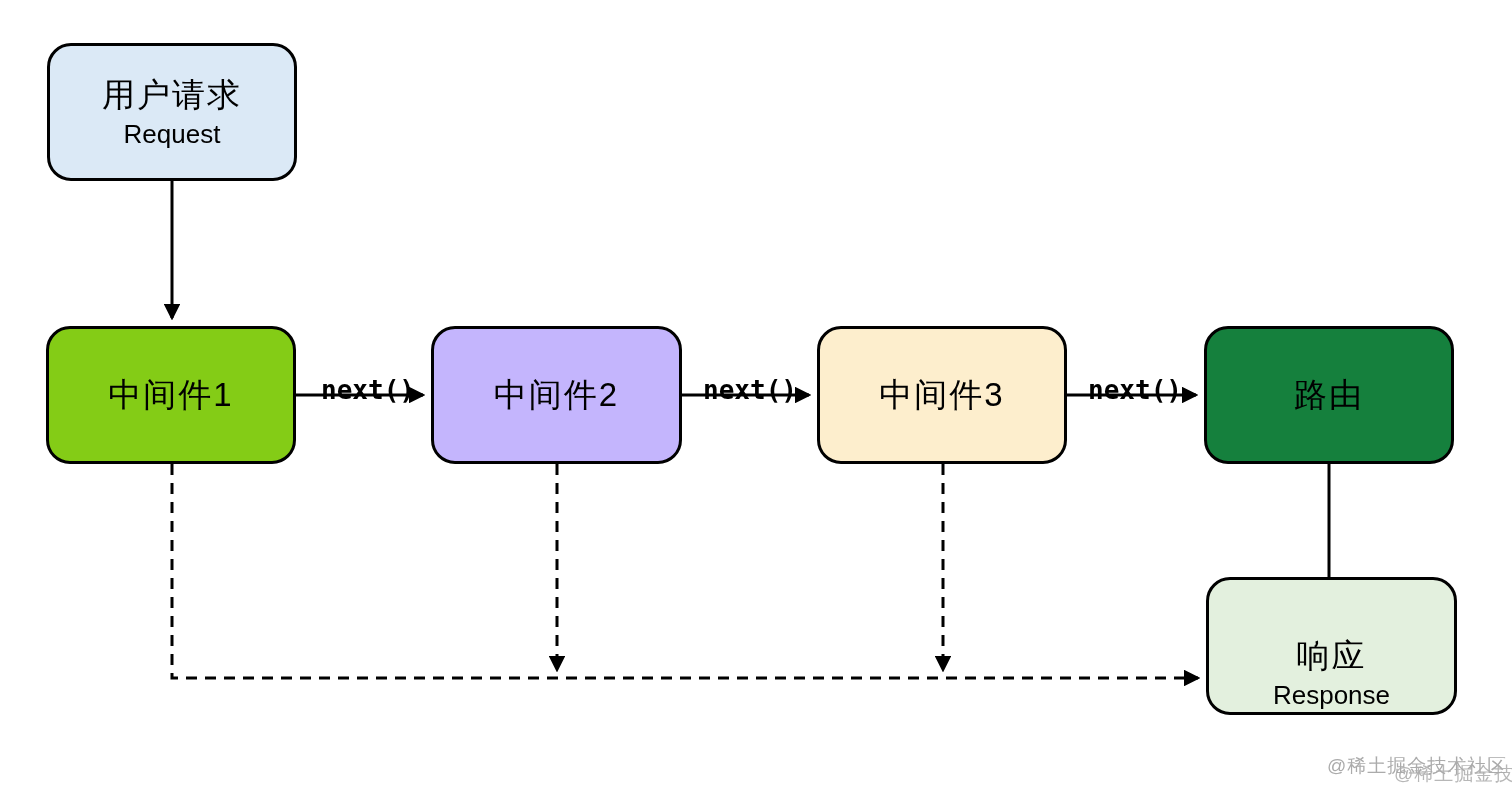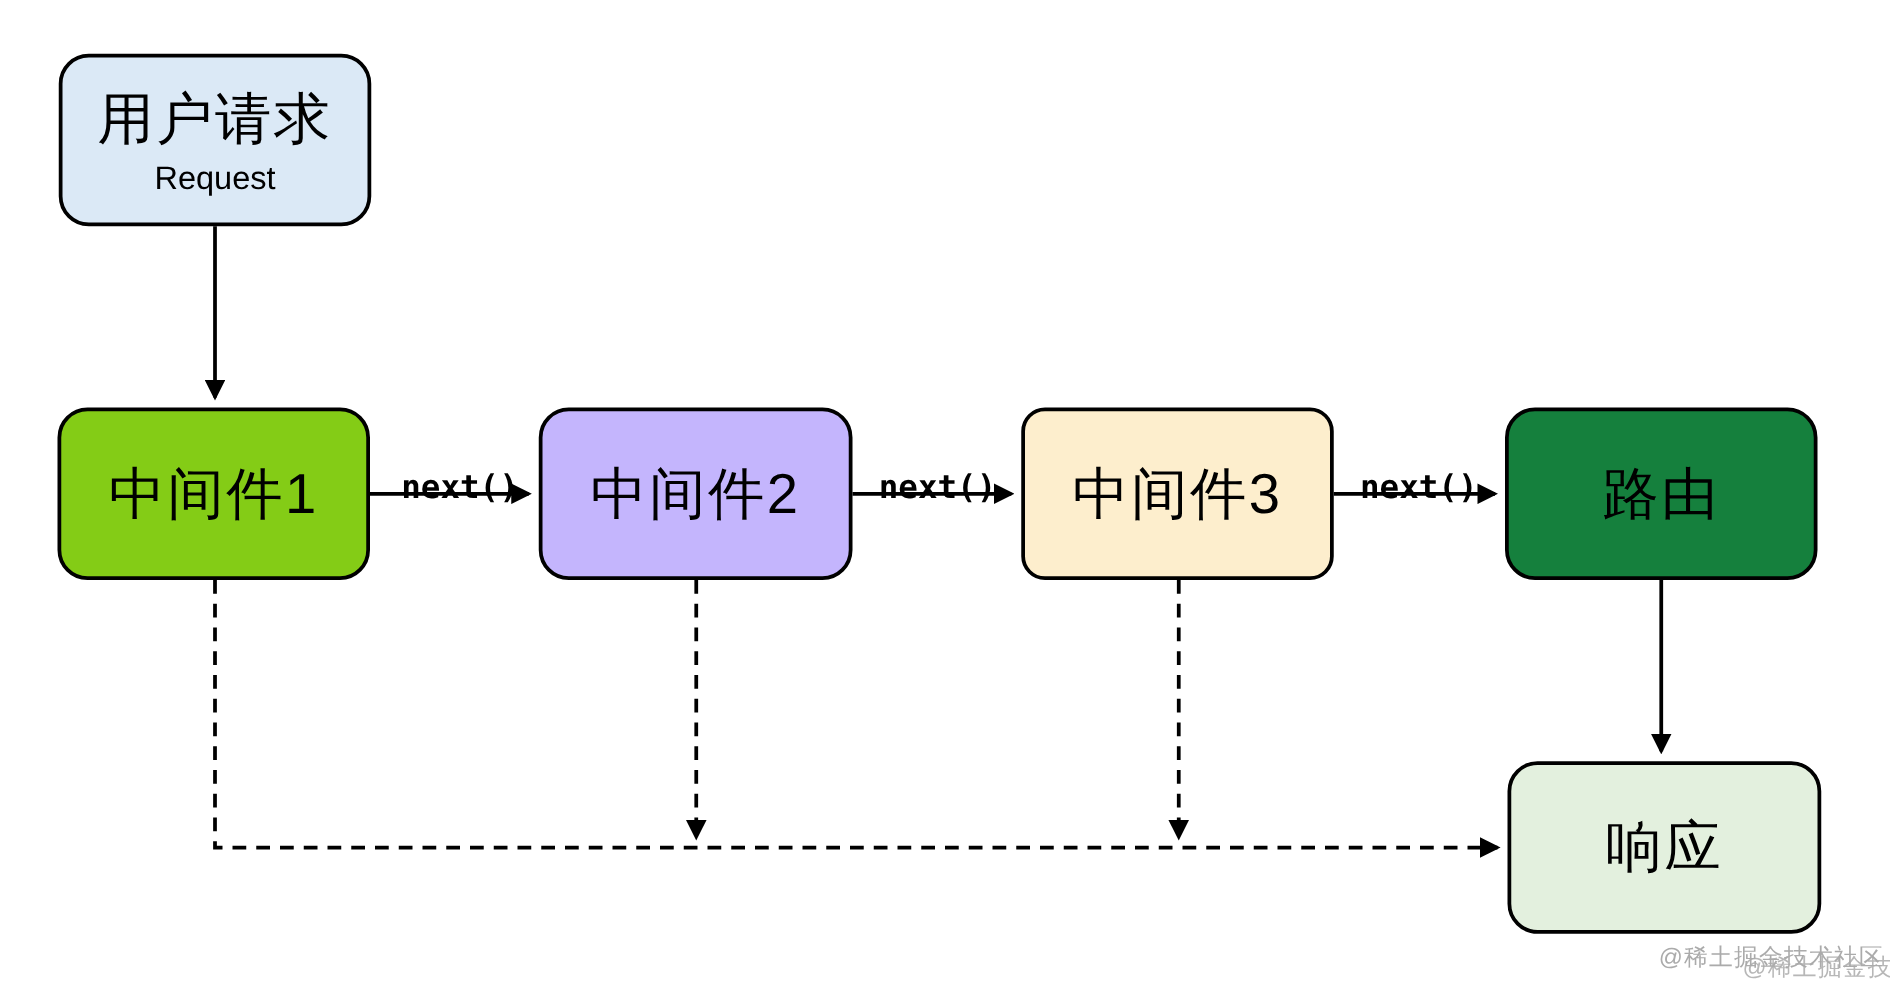--- a/index.html
+++ b/index.html
@@ -29,36 +29,36 @@
     border: 3.5px solid #000000;
     border-radius: 24px;
     display: flex;
     flex-direction: column;
     align-items: center;
     justify-content: center;
     text-align: center;
     color: #000000;
   }
   .node .zh {
-    font-size: 45px;
+    font-size: 33px;
     line-height: 1.32;
     letter-spacing: 2px;
     white-space: nowrap;
   }
   .node .en {
     font-size: 26px;
     line-height: 1.32;
     white-space: nowrap;
   }
   .node-request  { left: 47px;   top: 43px;  width: 250px; height: 138px; background: #dbe9f6; }
   .node-mw1      { left: 46px;   top: 326px; width: 250px; height: 138px; background: #84cc16; }
   .node-mw2      { left: 431px;  top: 326px; width: 251px; height: 138px; background: #c4b5fd; }
-  .node-mw3      { left: 817px;  top: 326px; width: 250px; height: 138px; background: #fdeecd; border-radius: 19px; }
+  .node-mw3      { left: 817px;  top: 326px; width: 250px; height: 138px; background: #fdeecd; }
   .node-route    { left: 1204px; top: 326px; width: 250px; height: 138px; background: #15803d; }
-  .node-response { left: 1206px; top: 609px; width: 251px; height: 138px; background: #e3f0de; }
+  .node-response { left: 1206px; top: 577px; width: 251px; height: 138px; background: #e3f0de; justify-content: flex-end; }
   .next-label {
     position: absolute;
     top: 338px;
     transform: translateX(-50%);
     font-family: "DejaVu Sans Mono", monospace;
     font-size: 26px;
     font-weight: 600;
     color: #000000;
     white-space: nowrap;
     margin-top: 37px;
@@ -115,20 +115,21 @@
   <div class="node node-mw3">
     <div class="zh">中间件3</div>
   </div>
 
   <div class="node node-route">
     <div class="zh">路由</div>
   </div>
 
   <div class="node node-response">
     <div class="zh">响应</div>
+    <div class="en">Response</div>
   </div>
 
   <div class="next-label next-1">next()</div>
   <div class="next-label next-2">next()</div>
   <div class="next-label next-3">next()</div>
 
   <div class="watermark watermark-1">@稀土掘金技术社区</div>
   <div class="watermark watermark-2">@稀土掘金技术社区</div>
 
 </div>

